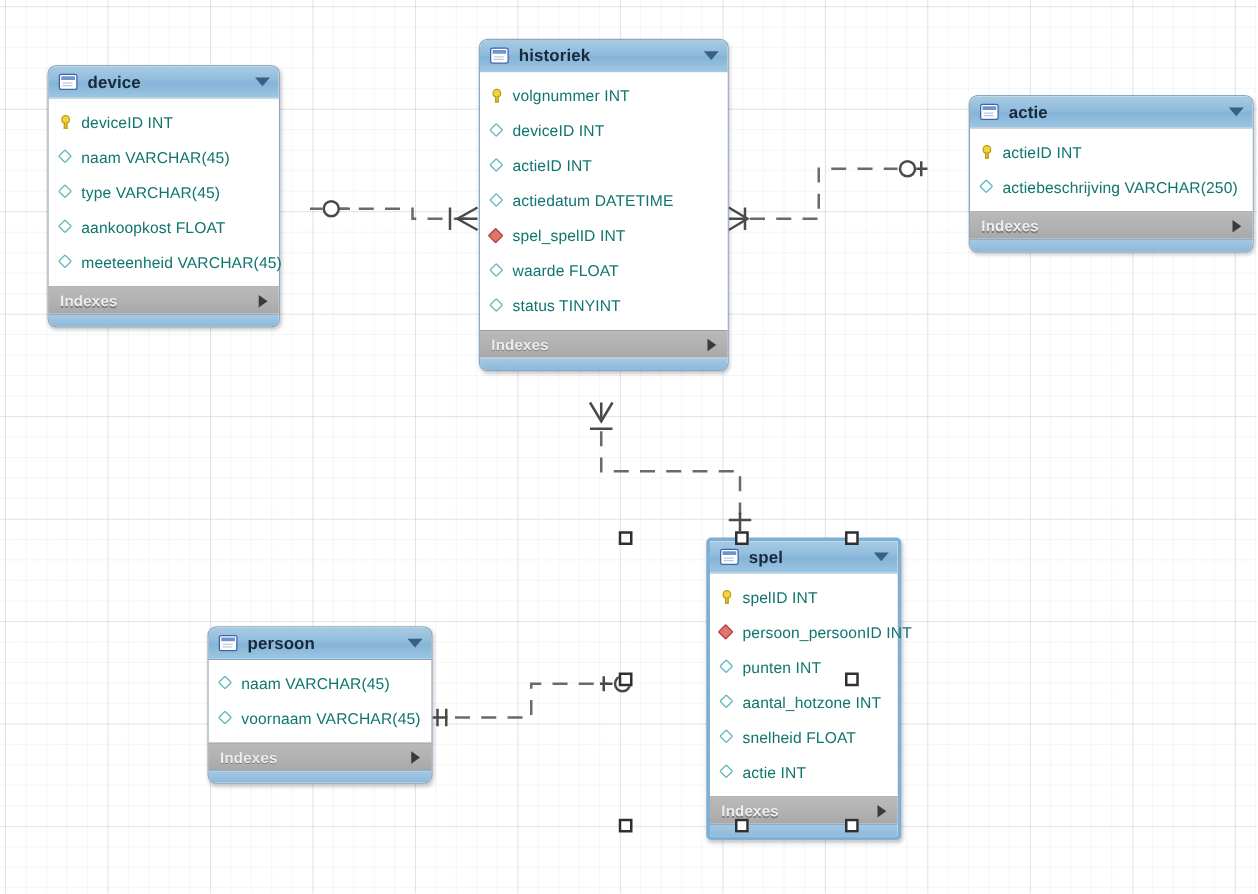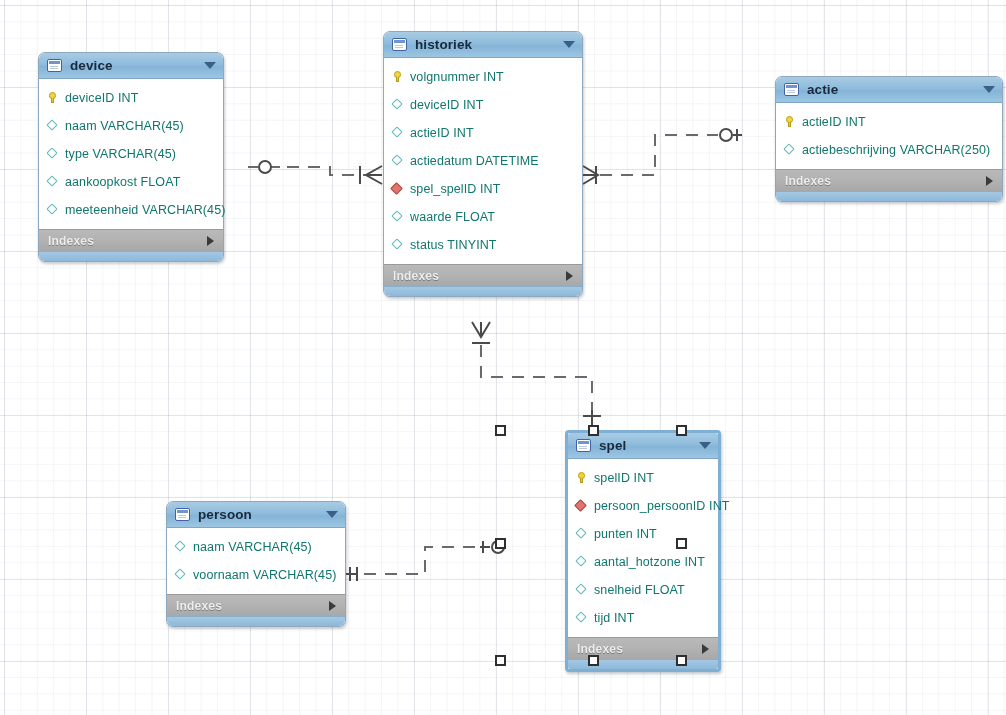--- a/index.html
+++ b/index.html
@@ -415,21 +415,21 @@
       <div class="col-row">
         <span class="ic col"></span>
         <span class="col-text">aantal_hotzone INT</span>
       </div>
       <div class="col-row">
         <span class="ic col"></span>
         <span class="col-text">snelheid FLOAT</span>
       </div>
       <div class="col-row">
         <span class="ic col"></span>
-        <span class="col-text">tijd INT</span>
+        <span class="col-text">actie INT</span>
       </div>
     </div>
     <div class="tbl-indexes">
       <span class="ix-label">Indexes</span>
       <span class="ix-caret"></span>
     </div>
     <div class="tbl-footer" style="border-radius:0 0 2px 2px;"></div>
   </div>
 
   <div class="handle" style="left:495px;  top:425px;"></div>

